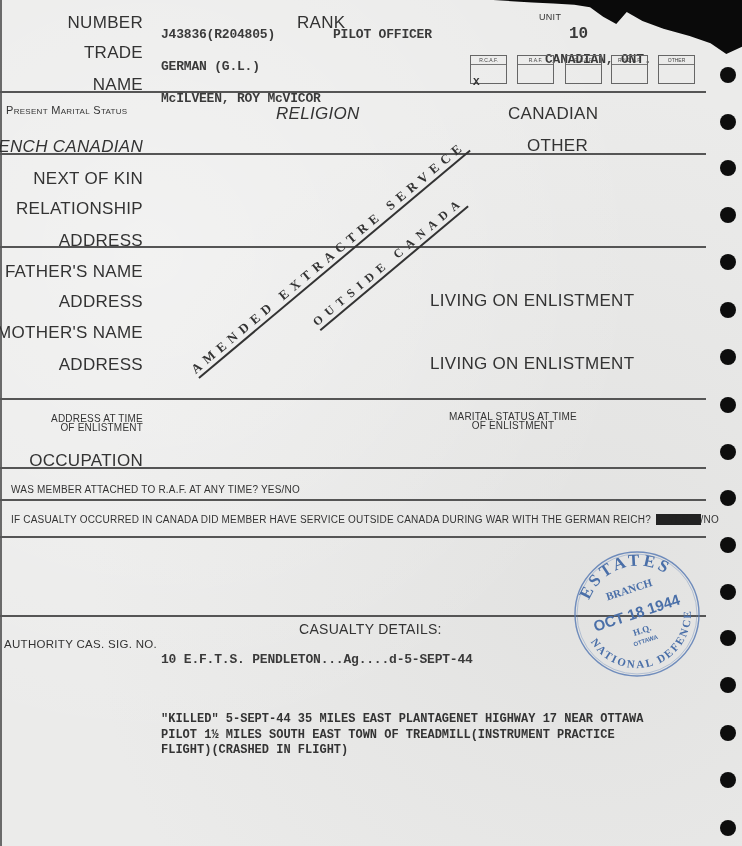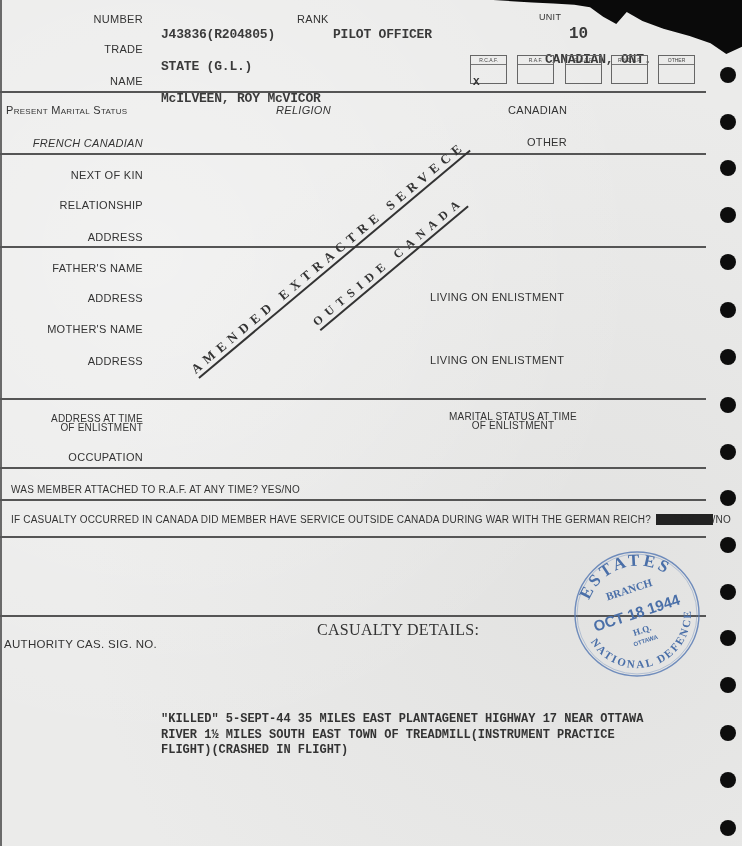--- a/index.html
+++ b/index.html
@@ -11,21 +11,21 @@
   }
   .page {
     position:absolute; left:0; top:0; width:742px; height:846px;
     background:
       radial-gradient(circle at 20% 30%, rgba(255,255,255,0.35), rgba(255,255,255,0) 60%),
       radial-gradient(circle at 80% 70%, rgba(200,200,198,0.25), rgba(200,200,198,0) 60%),
       #ebebea;
   }
   .edge-left { position:absolute; left:0; top:0; width:2px; height:846px; background:#6a6a6a; }
   .lbl {
-    position:absolute; font-size:11px; letter-spacing:0.3px; color:#333;
+    position:absolute; font-size:17px; letter-spacing:0.3px; color:#333;
     text-transform:uppercase; white-space:nowrap;
   }
   .lbl.r { text-align:right; }
   .lbl.xs { font-size:10px; letter-spacing:0.2px; }
   .sc { font-variant:small-caps; text-transform:none; font-size:11px; }
   .typed {
     position:absolute; white-space:nowrap;
     font-family:"Liberation Mono", monospace; font-weight:bold;
     font-size:13px; color:#3a3a3a; letter-spacing:-0.2px;margin-top:16px;
   }
@@ -79,21 +79,21 @@
 
   <span class="lbl r" style="right:599px; top:13px;">NUMBER</span>
   <span class="typed" style="left:161px; top:11px;">J43836(R204805)</span>
   <span class="lbl" style="left:297px; top:13px;">RANK</span>
   <span class="typed" style="left:333px; top:11px;">PILOT OFFICER</span>
   <span class="lbl" style="left:539px; top:12px; font-size:9px;">UNIT</span>
   <span class="typed big" style="left:569px; top:9px;">10</span>
   <span class="typed" style="left:545px; top:36px;">CANADIAN, ONT.</span>
 
   <span class="lbl r" style="right:599px; top:43px;">TRADE</span>
-  <span class="typed" style="left:161px; top:43px;">STATE (G.L.)</span>
+  <span class="typed" style="left:161px; top:43px;">GERMAN (G.L.)</span>
 
   <span class="lbl r" style="right:599px; top:75px;">NAME</span>
   <span class="typed" style="left:161px; top:75px;text-align:center;">McILVEEN, ROY McVICOR</span>
 
   <div class="box" style="left:470px;">
     <span class="bt">R.C.A.F.</span>
     <span class="mark">X</span>
   </div>
   <div class="box" style="left:517px;">
     <span class="bt">R.A.F.</span>
@@ -147,33 +147,34 @@
   <span class="lbl r" style="right:599px; top:451px;text-align:right;">OCCUPATION</span>
 
   <div class="rule" style="top:467px; width:706px;"></div>
 
   <span class="lbl xs" style="left:11px; top:484px;">WAS MEMBER ATTACHED TO R.A.F. AT ANY TIME?  YES/NO</span>
 
   <div class="rule" style="top:499px; width:706px;"></div>
 
   <span class="lbl xs" style="left:11px; top:514px;">
     <span>IF CASUALTY OCCURRED IN CANADA DID MEMBER HAVE SERVICE OUTSIDE CANADA DURING WAR WITH THE GERMAN REICH?</span>
-    <span style="background:#222; color:#222; padding:0 18px; margin-left:2px;">YES</span><span>/NO</span>
+    <span style="background:#222; color:#222; padding:0 12px; margin-left:2px;">YES</span><span>/NO</span>
   </span>
 
   <div class="rule" style="top:536px; width:706px;"></div>
 
 
   <div class="rule" style="top:615px; width:706px;"></div>
 
-  <span class="lbl" style="left:317px; top:621px; font-size:16px;font-family:Liberation Serif, serif;">CASUALTY DETAILS:</span>
+  <span class="lbl" style="left:299px; top:621px; font-size:14px;">CASUALTY DETAILS:</span>
   <span class="lbl" style="left:4px; top:638px; font-size:11.5px;">AUTHORITY CAS. SIG. NO.</span>
+  <span class="typed" style="left:161px; top:636px;">10 E.F.T.S. PENDLETON...Ag....d-5-SEPT-44</span>
 
   <div class="narr"><span>"KILLED" 5-SEPT-44 35 MILES EAST PLANTAGENET HIGHWAY 17 NEAR OTTAWA</span>
-<span>RIVER 1½ MILES SOUTH EAST TOWN OF TREADMILL(INSTRUMENT PRACTICE</span>
+<span>PILOT 1½ MILES SOUTH EAST TOWN OF TREADMILL(INSTRUMENT PRACTICE</span>
 <span>FLIGHT)(CRASHED IN FLIGHT)</span></div>
 
   <svg class="estates" viewBox="0 0 132 132">
     <defs>
       <path id="arcTop" d="M 14 70 A 52 52 0 0 1 118 70"></path>
       <path id="arcBot" d="M 12 66 A 54 54 0 0 0 120 66"></path>
     </defs>
     <circle cx="66" cy="66" r="62" fill="none" stroke="#5b7db5" stroke-width="1.4" opacity="0.85"></circle>
     <circle cx="66" cy="66" r="60" fill="none" stroke="#5b7db5" stroke-width="0.6" opacity="0.6"></circle>
     <g fill="#4a6fa8" font-family="Liberation Serif, serif" font-weight="bold" transform="rotate(-18 66 66)">

